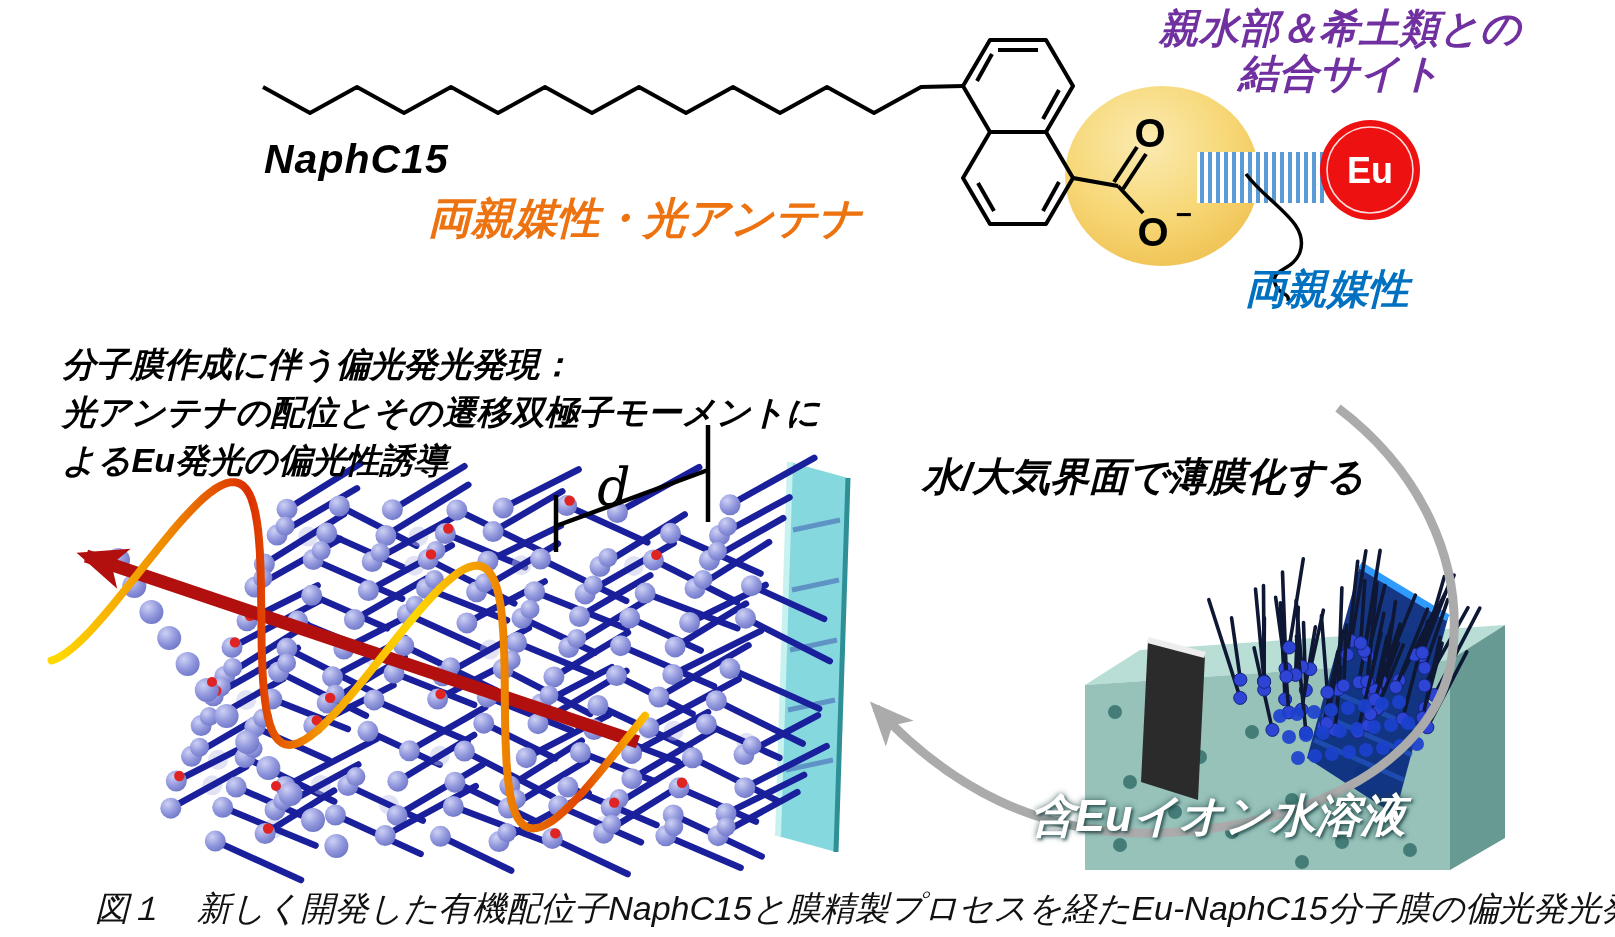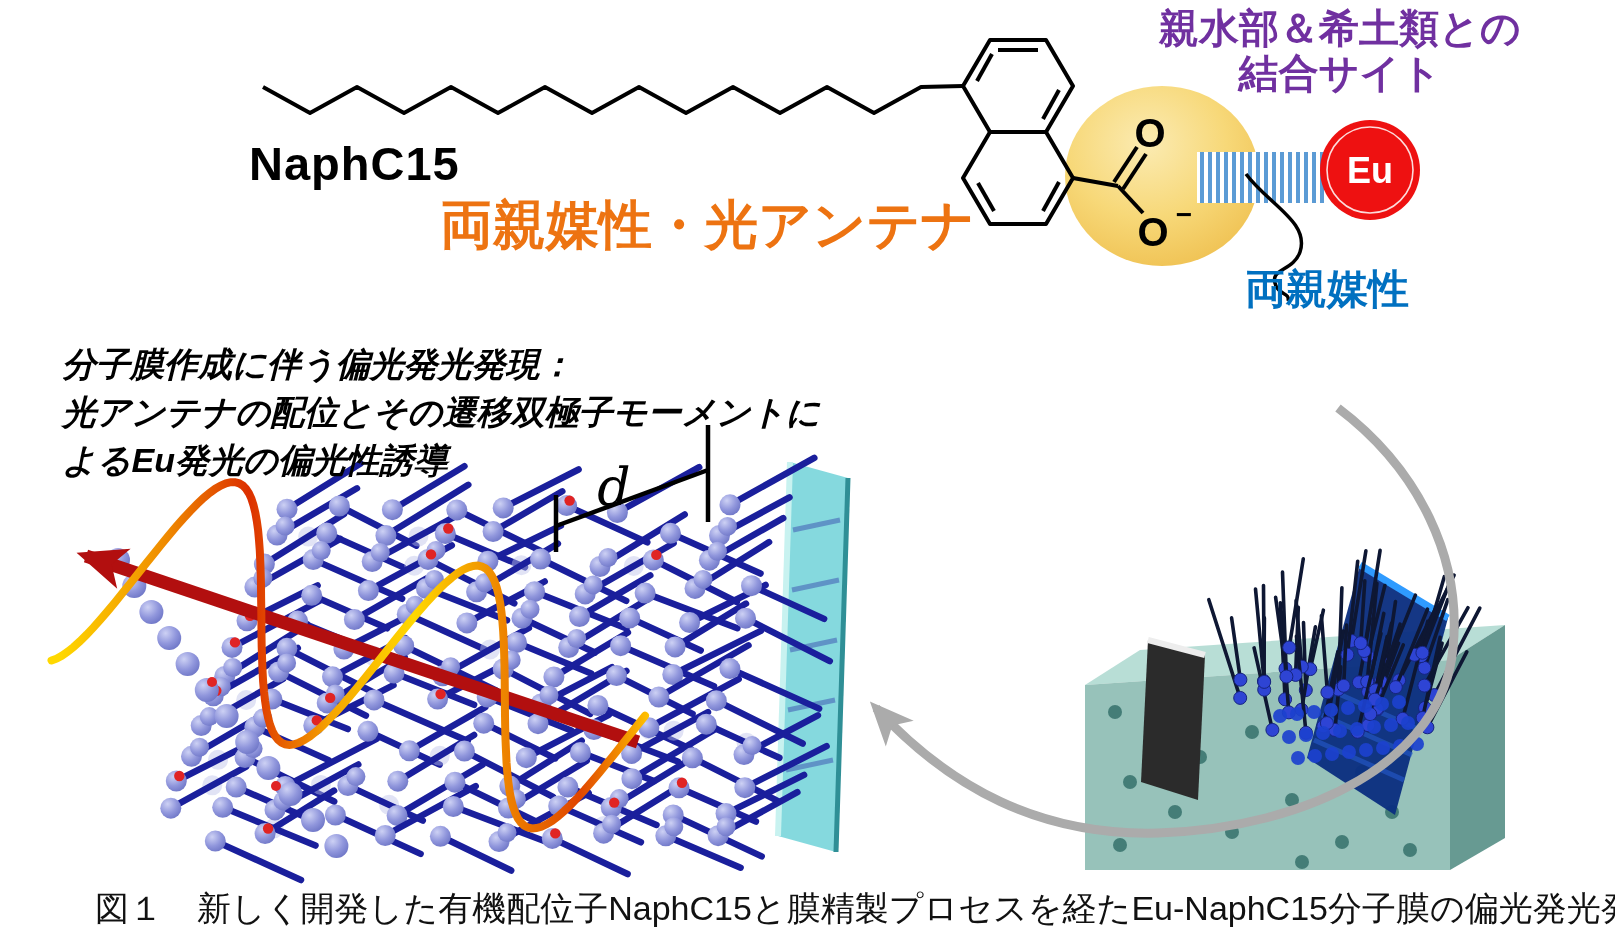--- a/index.html
+++ b/index.html
@@ -1,21 +1,21 @@
 <!DOCTYPE html>
 <html style="--accent-purple: #7030A0; --accent-orange: #ED7311; --accent-blue: #0070C0; --eu-red: #EE1111; --arrow-red: #B20F0F; --highlight-yellow: #F6D774; --stripe-blue: #5B9BD5; --rod-navy: #1A1F9C; --sphere-periwinkle: #9096DC; --red-dot: #E02424; --substrate-teal: #7ED7DC; --trough-teal: #8FBDB5; --plate-blue-face: #0B2F80; --plate-blue-edge: #2F9BFF; --gray-arrow: #ABABAB;"><head>
 <meta charset="utf-8">
 <style>
   html,body{margin:0;padding:0;background:#fff;}
   .figure{position:relative;width:1615px;height:937px;background:#fff;overflow:hidden;
           font-family:"Liberation Sans",sans-serif;}
   svg{position:absolute;left:0;top:0;}
-  .label{position:absolute;white-space:nowrap;color:#000;}
-  .molecule-name{left:249px;top:136px;font-size:47px;font-weight:bold;letter-spacing:1px;}
-  .amphiphilic{left:440px;top:190px;font-size:53px;font-weight:bold;color:var(--accent-orange);}
+  .label{position:absolute;white-space:nowrap;color:#000;font-style:italic;}
+  .molecule-name{left:264px;top:136px;font-size:41px;font-weight:bold;letter-spacing:1px;}
+  .amphiphilic{left:428px;top:190px;font-size:43px;font-weight:bold;color:var(--accent-orange);}
   .binding-site{left:1145px;top:6px;width:390px;text-align:center;font-size:40px;font-weight:bold;
                 line-height:45px;color:var(--accent-purple);white-space:normal;}
   .coordination{left:1245px;top:262px;font-size:41px;font-weight:bold;color:var(--accent-blue);}
   .film-desc{left:62px;top:340px;font-size:34px;font-weight:bold;font-style:italic;line-height:48px;}
   .interface{left:922px;top:450px;font-size:39px;font-weight:bold;font-style:italic;}
   .deposition{left:893px;top:602px;font-size:39px;font-weight:bold;font-style:italic;}
   .solution{left:1030px;top:786px;font-size:45px;font-weight:bold;font-style:italic;color:#fff;
             text-shadow:0 0 6px rgba(30,70,70,.8),2px 2px 3px rgba(30,70,70,.7);}
   .caption{left:95px;top:886px;font-size:34px;font-weight:500;color:#111;}
 </style>
@@ -628,15 +628,17 @@
   <div class="label amphiphilic">両親媒性・光アンテナ</div>
   <div class="label binding-site">親水部＆希土類との結合サイト</div>
   <div class="label coordination">両親媒性</div>
 
   <div class="label film-desc">
     <div>分子膜作成に伴う偏光発光発現：</div>
     <div>光アンテナの配位とその遷移双極子モーメントに</div>
     <div>よるEu発光の偏光性誘導</div>
   </div>
 
+  <div class="label interface">水/大気界面で薄膜化する</div>
+  <div class="label solution">含Euイオン水溶液</div>
 
   <div class="label caption">図１　新しく開発した有機配位子NaphC15と膜精製プロセスを経たEu-NaphC15分子膜の偏光発光発現</div>
 </div>
 
 </body></html>

